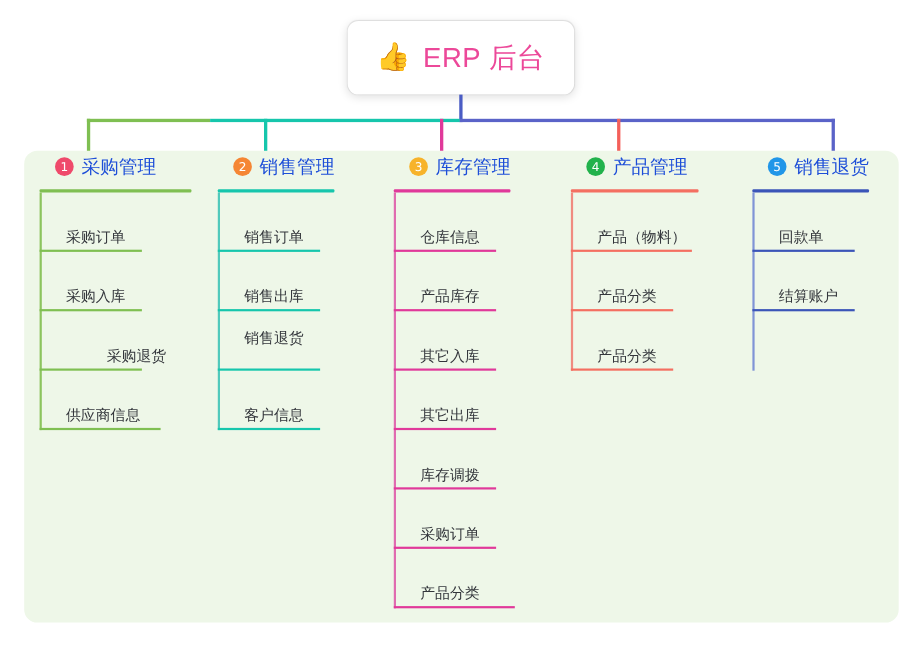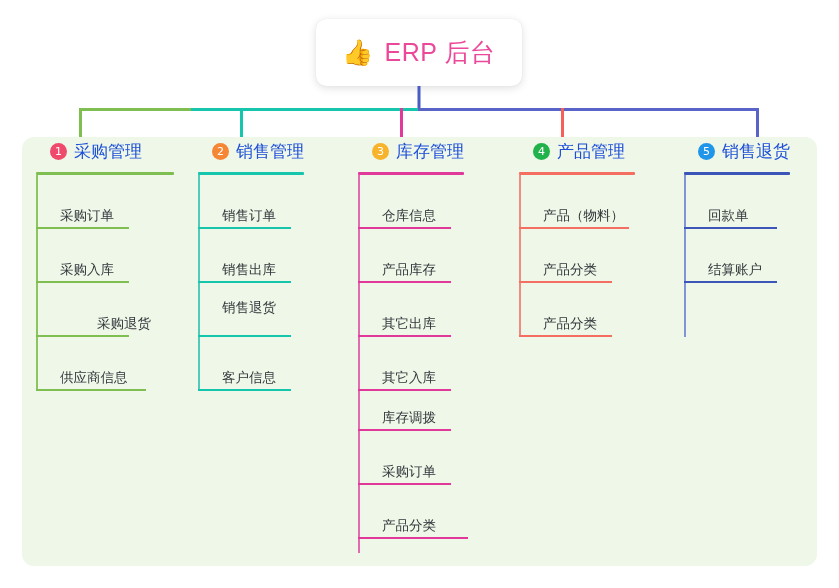--- a/index.html
+++ b/index.html
@@ -219,28 +219,28 @@
         <div class="spine" style="background: rgb(224, 107, 176); height: 378px;"></div>
         <div class="leaf" style="height: 54px;">
           <span class="leaf-label">仓库信息</span>
           <div class="leaf-rule" style="background: rgb(224, 57, 154); width: 93px;"></div>
         </div>
         <div class="leaf" style="height: 54px;">
           <span class="leaf-label">产品库存</span>
           <div class="leaf-rule" style="background: rgb(224, 57, 154); width: 93px;"></div>
         </div>
         <div class="leaf" style="height: 54px;">
+          <span class="leaf-label">其它入库</span>
+          <div class="leaf-rule" style="background: rgb(224, 57, 154); width: 93px;"></div>
+        </div>
+        <div class="leaf" style="height: 54px;">
           <span class="leaf-label">其它出库</span>
           <div class="leaf-rule" style="background: rgb(224, 57, 154); width: 93px;"></div>
         </div>
         <div class="leaf" style="height: 54px;">
-          <span class="leaf-label">其它入库</span>
-          <div class="leaf-rule" style="background: rgb(224, 57, 154); width: 93px;"></div>
-        </div>
-        <div class="leaf" style="height: 40px;">
           <span class="leaf-label">库存调拨</span>
           <div class="leaf-rule" style="background: rgb(224, 57, 154); width: 93px;"></div>
         </div>
         <div class="leaf" style="height: 54px;">
           <span class="leaf-label">采购订单</span>
           <div class="leaf-rule" style="background: rgb(224, 57, 154); width: 93px;"></div>
         </div>
         <div class="leaf" style="height: 54px;">
           <span class="leaf-label">产品分类</span>
           <div class="leaf-rule" style="background: rgb(224, 57, 154); width: 110px;"></div>

